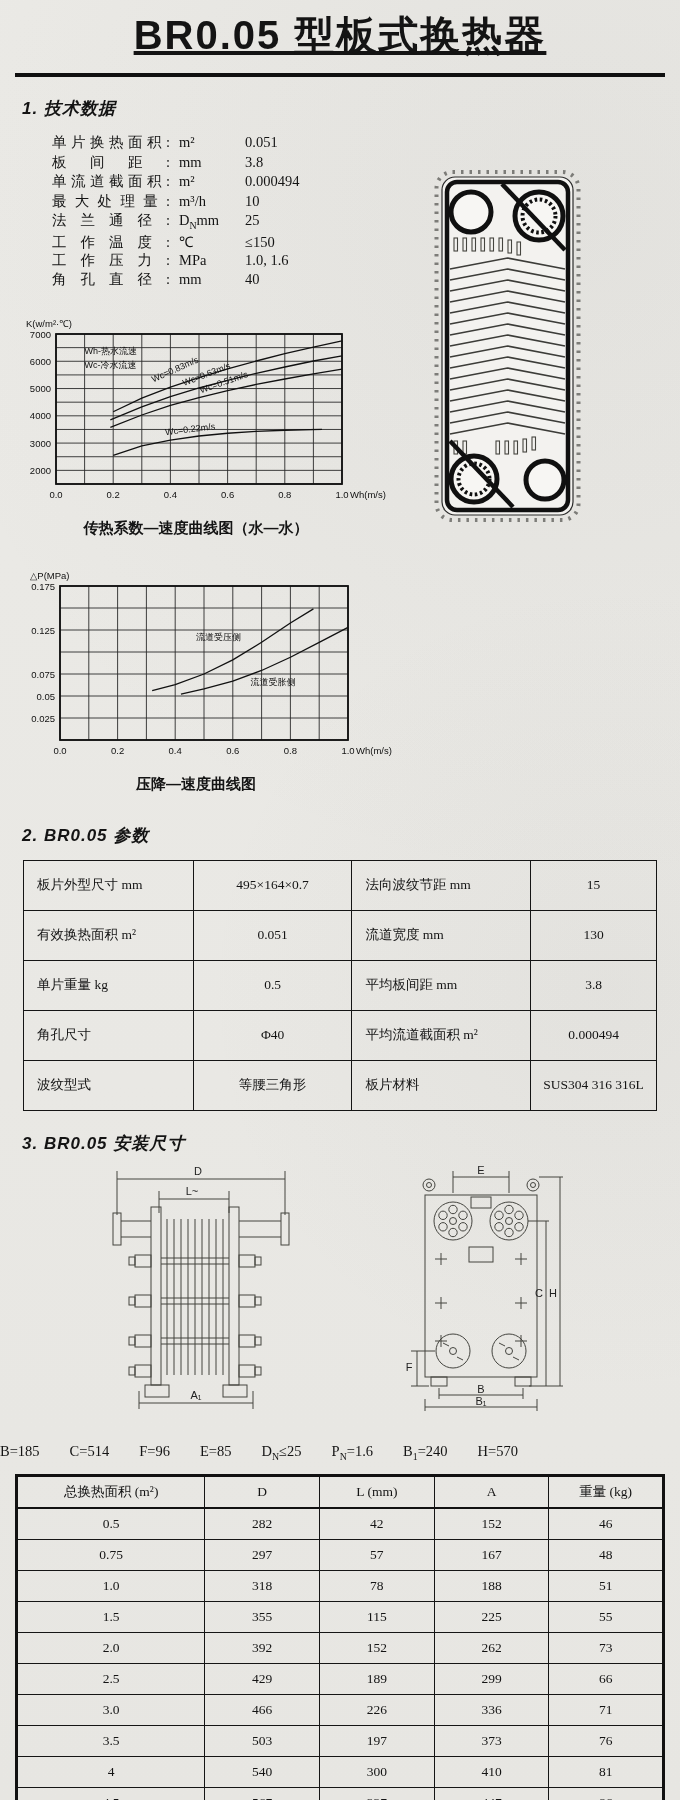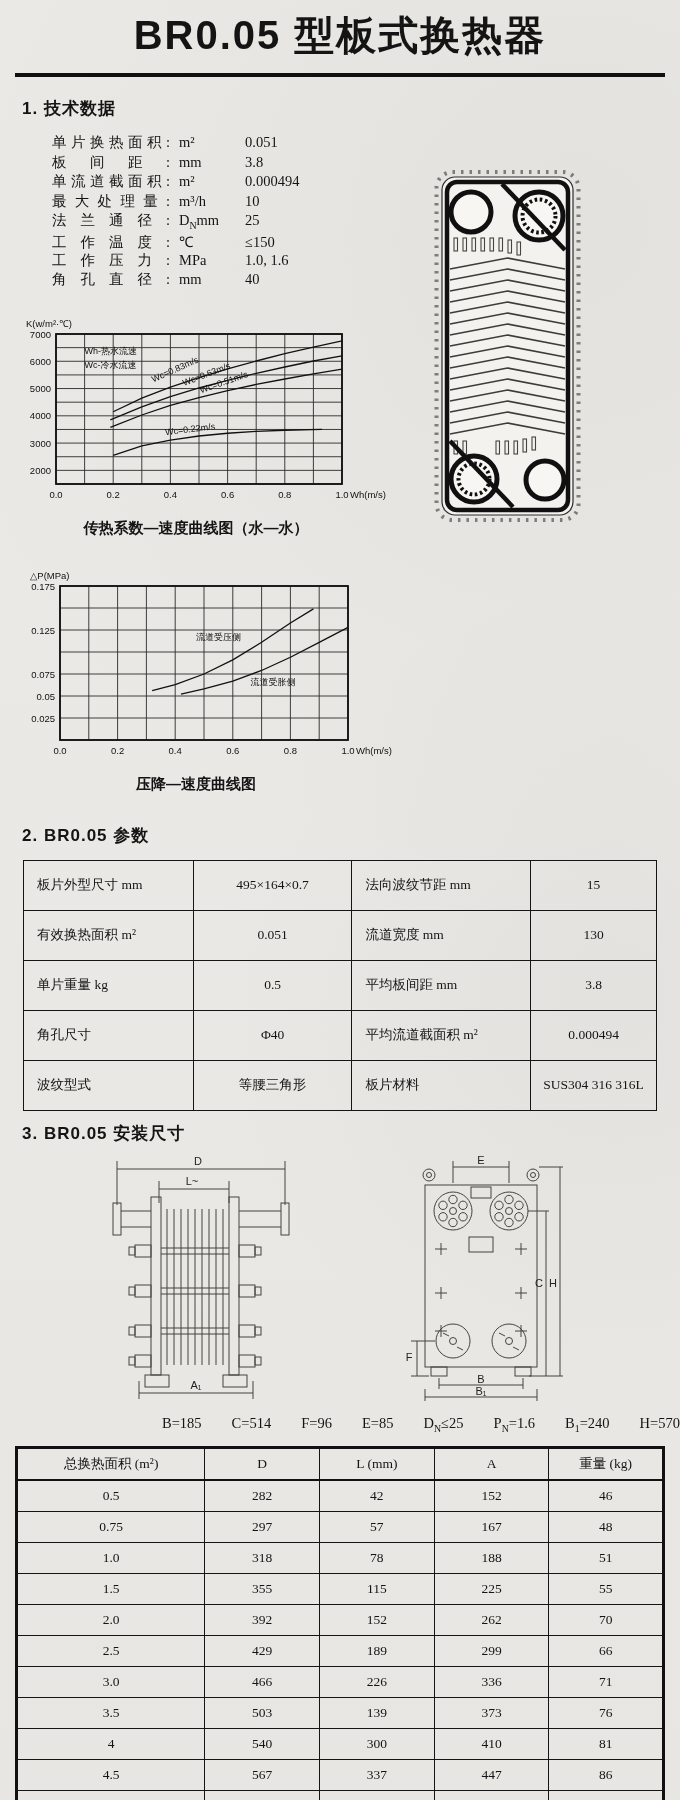--- a/index.html
+++ b/index.html
@@ -3,23 +3,23 @@
 <meta charset="utf-8">
 <style>
   html,body{margin:0;padding:0;background:#cfcecb;}
   .page{width:680px;height:1800px;position:relative;overflow:hidden;color:#141414;
     background:#eae9e5;
     background-image:radial-gradient(circle at 85% 12%, rgba(120,120,118,.07), transparent 40%),
                      radial-gradient(circle at 90% 55%, rgba(120,120,118,.06), transparent 35%),
                      linear-gradient(180deg,#ebeae6 0%,#e9e8e4 60%,#e7e6e2 100%);
     font-family:"Liberation Serif",serif;}
   h1{font-family:"Liberation Sans",sans-serif;font-size:40px;font-weight:bold;margin:0;
-     padding-top:8px;text-align:center;letter-spacing:2px;}
+     padding-top:8px;text-align:center;letter-spacing:2px;text-decoration:underline;}
   .rule{height:4px;background:#101010;margin:10px 15px 0 15px;}
-  h2{font-family:"Liberation Sans",sans-serif;font-size:17px;font-weight:bold;margin:0 0 0 22px;letter-spacing:1px;}
+  h2{font-family:"Liberation Sans",sans-serif;font-size:17px;font-weight:bold;margin:0 0 0 22px;letter-spacing:1px;font-style:italic;}
   .sec1-head{margin-top:20px;}
   .sec1-body{display:flex;}
   .left-col{width:414px;}
   .right-col{padding:48px 0 0 18px;}
   .specs{margin:13px 0 0 52px;}
   .spec-row{display:flex;height:19.6px;font-size:14.5px;align-items:baseline;}
   .spec-label{width:118px;text-align:justify;text-align-last:justify;margin-right:9px;white-space:nowrap;}
   .spec-unit{width:66px;}
   sub{font-size:.68em;}
   svg.chart{display:block;margin:24px 0 0 10px;}
@@ -27,25 +27,25 @@
   svg text.axis-title{font:9.5px "Liberation Sans",sans-serif;fill:#111;}
   svg text.curve-label{font:9px "Liberation Sans",sans-serif;fill:#111;}
   .caption{font-family:"Liberation Sans",sans-serif;font-weight:bold;font-size:15px;width:392px;
     text-align:center;margin-top:13px;}
   .c2{margin-top:12px;}
   .sec2-head{margin-top:30px;}
   .ptable{border-collapse:collapse;margin:13px auto 0 auto;width:634px;}
   .ptable td{border:1.7px solid #151515;font-size:13.5px;height:27px;padding:11px 8px;}
   .ptable td.lbl{text-align:left;padding-left:13px;}
   .ptable td.val{text-align:center;}
-  .sec3-head{margin-top:11px;}
+  .sec3-head{margin-top:21px;}
   .diagrams{display:flex;justify-content:center;gap:58px;margin-top:8px;}
   svg .dline{stroke:#44443f;stroke-width:1;fill:none;}
   svg text.dlab{font:11px "Liberation Sans",sans-serif;fill:#222;}
-  .dims-line{display:flex;justify-content:flex-end;gap:30px;font-size:14.5px;margin-top:10px;}
+  .dims-line{display:flex;justify-content:flex-start;gap:30px;font-size:14.5px;margin-top:28px;}
   .dtable{border-collapse:collapse;margin:12px auto 16px auto;width:650px;border:3px solid #111;}
   .dtable th,.dtable td{border:1.9px solid #151515;font-size:13.5px;font-weight:normal;
     text-align:center;height:28px;padding:1px 4px;}
   .dtable thead th{border-bottom:2.6px solid #111;}
 </style>
 </head>
 <body>
 
 <div class="page">
 
@@ -480,40 +480,40 @@
     <td>355</td>
     <td>115</td>
     <td>225</td>
     <td>55</td>
   </tr>
         <tr>
     <td>2.0</td>
     <td>392</td>
     <td>152</td>
     <td>262</td>
-    <td>70</td>
+    <td>73</td>
   </tr>
         <tr>
     <td>2.5</td>
     <td>429</td>
     <td>189</td>
     <td>299</td>
     <td>66</td>
   </tr>
         <tr>
     <td>3.0</td>
     <td>466</td>
     <td>226</td>
     <td>336</td>
     <td>71</td>
   </tr>
         <tr>
     <td>3.5</td>
     <td>503</td>
-    <td>139</td>
+    <td>197</td>
     <td>373</td>
     <td>76</td>
   </tr>
         <tr>
     <td>4</td>
     <td>540</td>
     <td>300</td>
     <td>410</td>
     <td>81</td>
   </tr>

